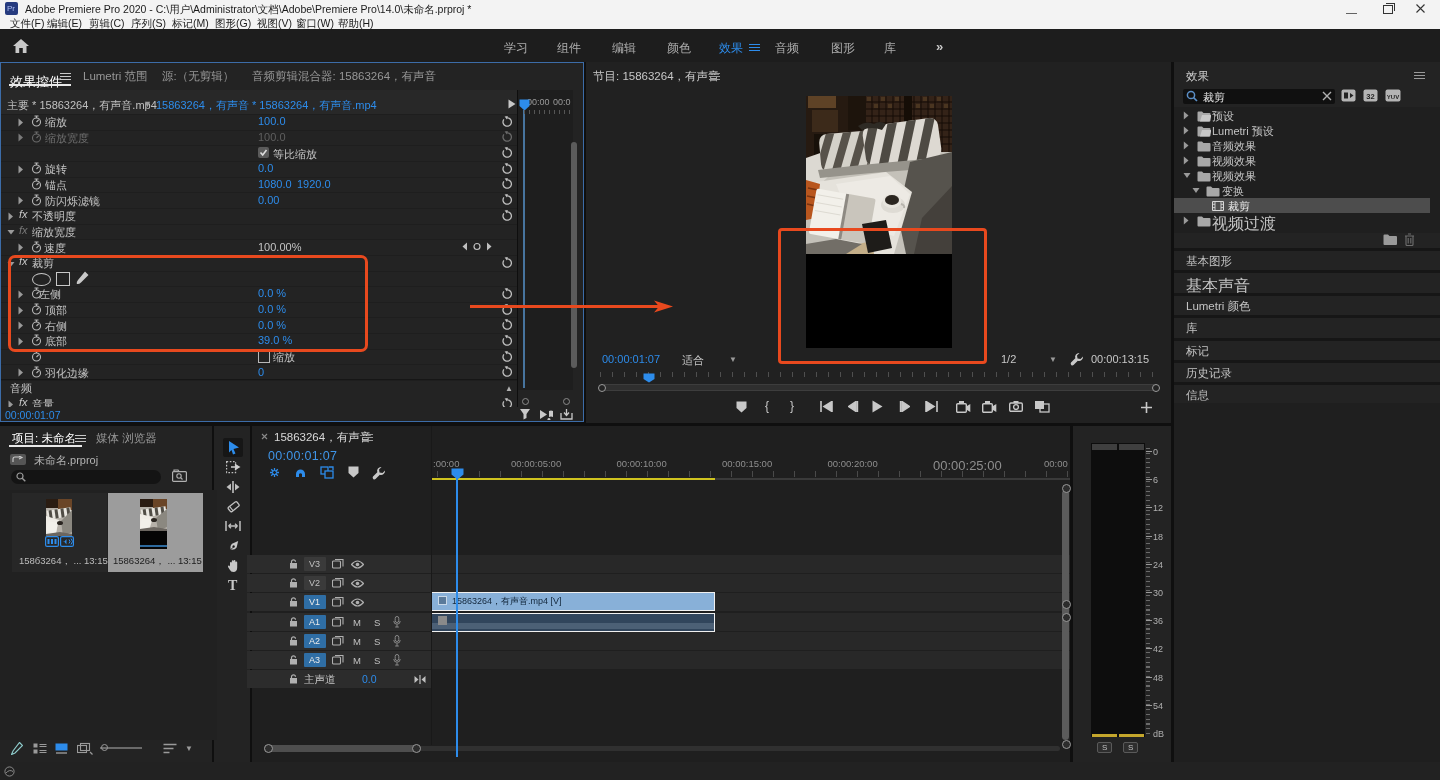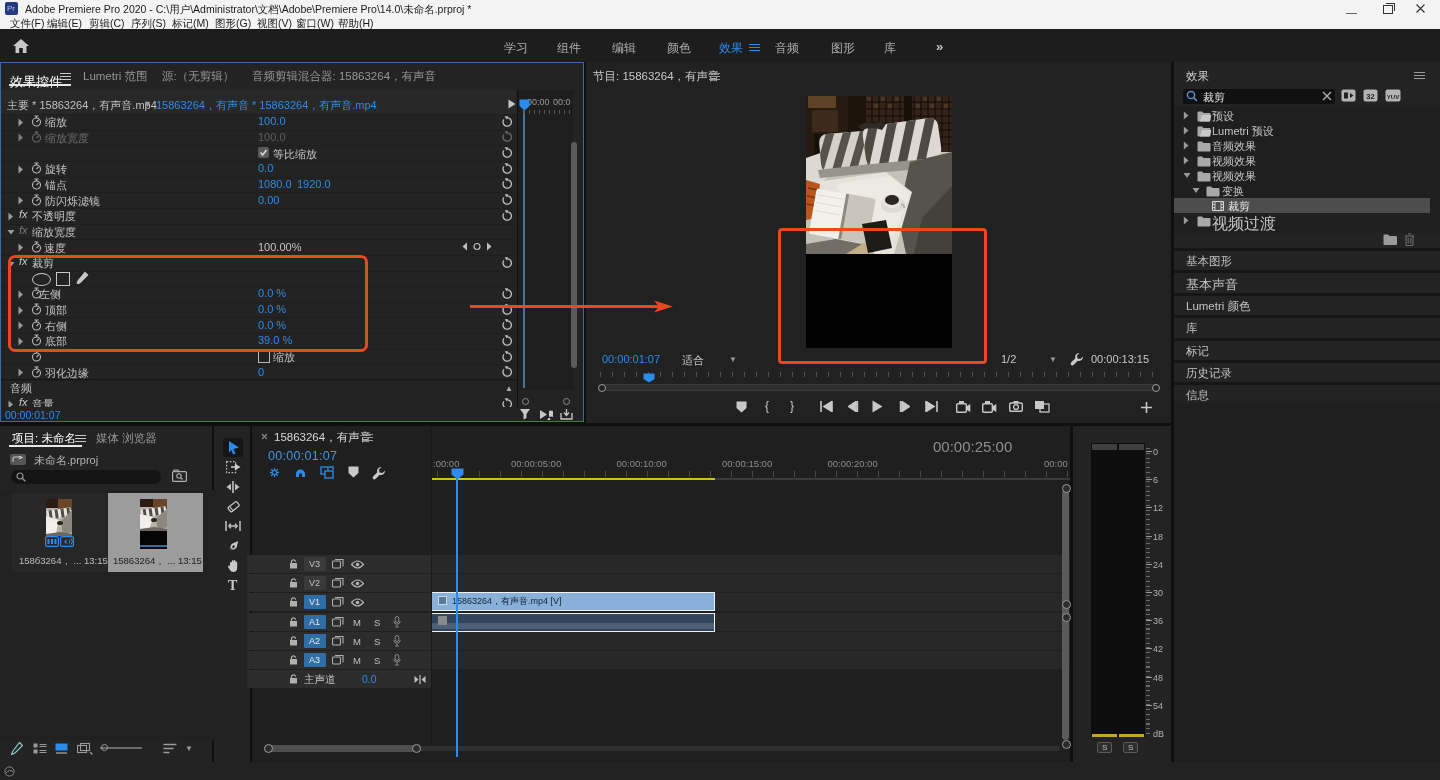--- a/index.html
+++ b/index.html
@@ -573,21 +573,21 @@
       <path d="M0.5 1.5 Q0.5 0.5 1.5 0.5 H5 L6.5 2 H13 Q14 2 14 3 V10 Q14 11 13 11 H1.5 Q0.5 11 0.5 10 Z" fill="#9a9a9a"></path>
     </svg>
 <svg class="a" style="left:1404px;top:233px" width="11" height="13" viewBox="0 0 11 13">
       <path d="M1 3 H10 M2 3 V11.5 Q2 12.5 3 12.5 H8 Q9 12.5 9 11.5 V3 M4 1 H7 M4.2 5 V10.5 M6.8 5 V10.5" stroke="#6f6f6f" stroke-width="1.1" fill="none"></path>
     </svg>
 <div class="a" style="left:1174px;top:248px;width:266px;height:3px;background:#161616"></div>
 <div class="a" style="left:1174px;top:251px;width:266px;height:18px;background:#232323"></div>
 <div class="t" style="left:1186px;top:254px;font-size:11.5px;color:#c4c4c4">基本图形</div>
 <div class="a" style="left:1174px;top:270px;width:266px;height:3px;background:#161616"></div>
 <div class="a" style="left:1174px;top:273px;width:266px;height:18px;background:#232323"></div>
-<div class="t" style="left:1186px;top:276px;font-size:13px;color:#c4c4c4">基本声音</div>
+<div class="t" style="left:1186px;top:276px;font-size:16px;color:#c4c4c4">基本声音</div>
 <div class="a" style="left:1174px;top:293px;width:266px;height:3px;background:#161616"></div>
 <div class="a" style="left:1174px;top:296px;width:266px;height:18px;background:#232323"></div>
 <div class="t" style="left:1186px;top:299px;font-size:11.5px;color:#c4c4c4">Lumetri 颜色</div>
 <div class="a" style="left:1174px;top:315px;width:266px;height:3px;background:#161616"></div>
 <div class="a" style="left:1174px;top:318px;width:266px;height:18px;background:#232323"></div>
 <div class="t" style="left:1186px;top:321px;font-size:11.5px;color:#c4c4c4">库</div>
 <div class="a" style="left:1174px;top:338px;width:266px;height:3px;background:#161616"></div>
 <div class="a" style="left:1174px;top:341px;width:266px;height:18px;background:#232323"></div>
 <div class="t" style="left:1186px;top:344px;font-size:11.5px;color:#c4c4c4">标记</div>
 <div class="a" style="left:1174px;top:360px;width:266px;height:3px;background:#161616"></div>
@@ -767,21 +767,21 @@
     </svg>
 <svg class="a" style="left:372px;top:466px" width="14" height="14" viewBox="0 0 14 14">
       <path d="M9.5 1 a4 4 0 0 0 -4.2 5.3 L1 10.6 a1.8 1.8 0 0 0 2.5 2.5 L7.8 8.8 A4 4 0 0 0 13 4.5 L10.5 7 L7.5 6.5 L7 3.5 Z" fill="#c8c8c8"></path>
     </svg>
 <div class="a" style="left:432px;top:426px;width:638px;height:55px;background:#1f1f1f"></div>
 <div class="t" style="left:433px;top:458px;font-size:9.5px;color:#8e8e8e">:00:00</div>
 <div class="t" style="left:511.0px;top:458px;font-size:9.5px;color:#8e8e8e">00:00:05:00</div>
 <div class="t" style="left:616.5px;top:458px;font-size:9.5px;color:#8e8e8e">00:00:10:00</div>
 <div class="t" style="left:722.0px;top:458px;font-size:9.5px;color:#8e8e8e">00:00:15:00</div>
 <div class="t" style="left:827.5px;top:458px;font-size:9.5px;color:#8e8e8e">00:00:20:00</div>
-<div class="t" style="left:933.0px;top:438px;font-size:15px;color:#8e8e8e">00:00:25:00</div>
+<div class="t" style="left:933.0px;top:458px;font-size:13px;color:#8e8e8e">00:00:25:00</div>
 <div class="t" style="left:1044px;top:458px;font-size:9.5px;color:#8e8e8e">00:00</div>
 <div class="a" style="left:437px;top:471px;width:633px;height:6px;background:repeating-linear-gradient(to right,#4a4a4a 0 1px,transparent 1px 21px)"></div>
 <div class="a" style="left:432px;top:478px;width:283px;height:2px;background:#cfc31f"></div>
 <div class="a" style="left:715px;top:478px;width:355px;height:2px;background:#3a3a3a"></div>
 <svg class="a" style="left:451px;top:468px" width="13" height="12" viewBox="0 0 13 12">
       <path d="M0.5 0.5 H12.5 V6.5 L6.5 11.5 L0.5 6.5 Z" fill="#2d8ceb"></path>
     </svg>
 <div class="a" style="left:456px;top:478px;width:2px;height:279px;background:#2d8ceb;z-index:30"></div>
 <div class="a" style="left:247px;top:555px;width:185px;height:18px;background:#2c2c2c"></div>
 <div class="a" style="left:432px;top:555px;width:638px;height:18px;background:#282828"></div>

